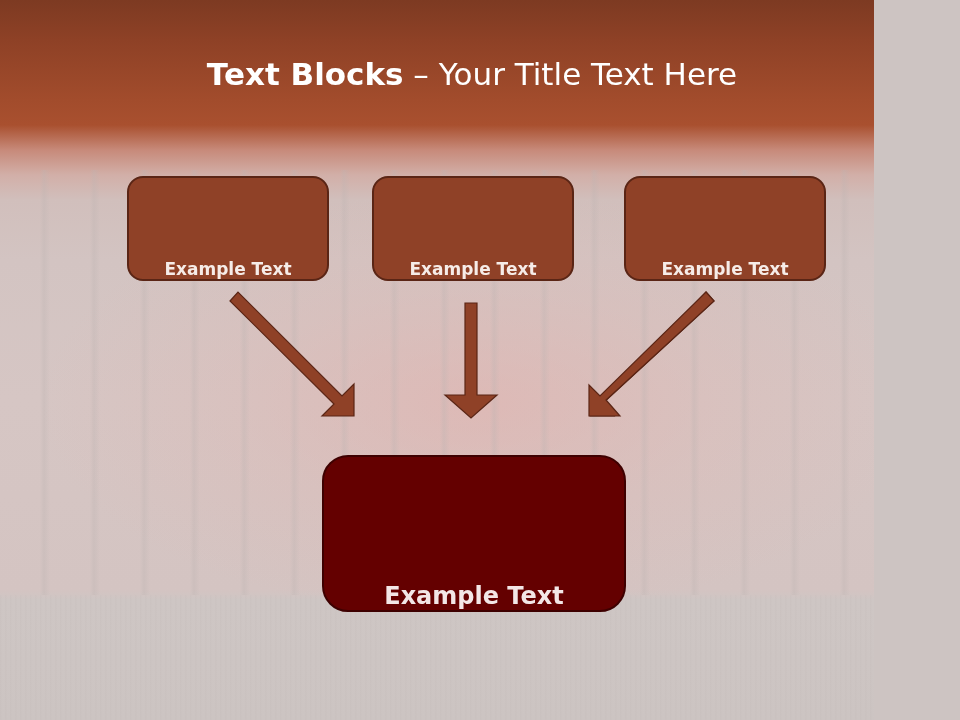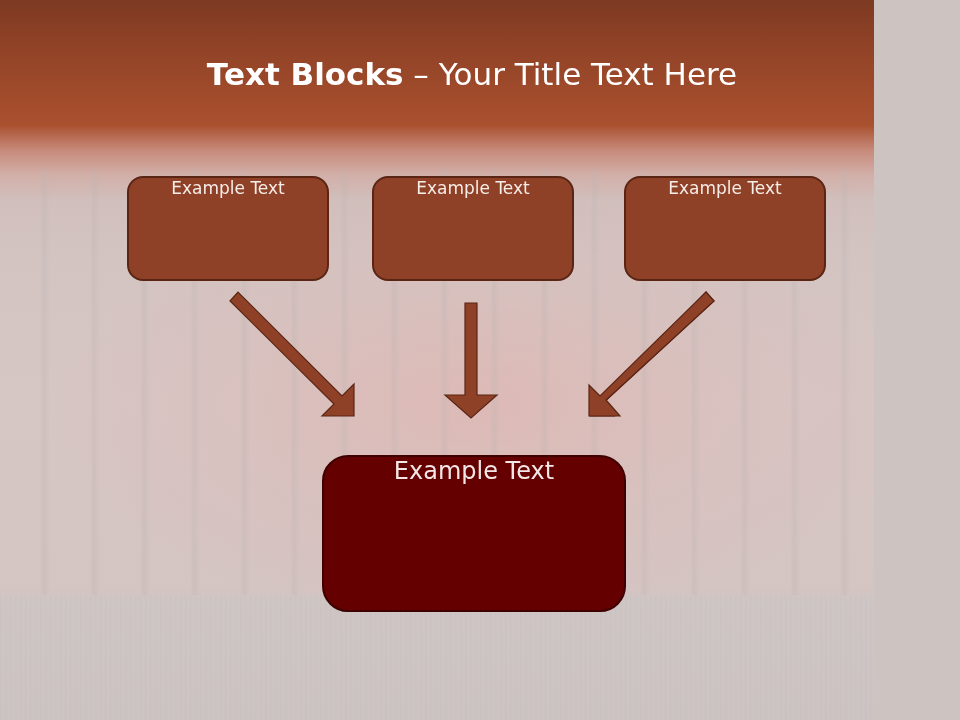--- a/index.html
+++ b/index.html
@@ -31,22 +31,22 @@
         repeating-linear-gradient(90deg, rgba(190,180,178,0.25) 0px, rgba(190,180,178,0.25) 1px, rgba(0,0,0,0) 2px, rgba(0,0,0,0) 5px);
       opacity: 0.6;
     }
     .title {
       position: absolute; left: 0; top: 52px; width: 944px; text-align: center;
       color: #ffffff; font-size: 31px; line-height: 44px; white-space: nowrap;
     }
     .title .bold { font-weight: bold; }
     .box {
       position: absolute; box-sizing: border-box;
-      display: flex; align-items: flex-start; justify-content: center;
-      color: #f6ece8; text-align: center;
+      display: flex; align-items: flex-end; justify-content: center;
+      color: #f6ece8; text-align: center; font-weight: bold;
     }
     .box.small {
       width: 202px; height: 105px; top: 176px;
       background: #8f4127; border: 2px solid #5a2515; border-radius: 16px;
       font-size: 17px;
     }
     .box.big {
       left: 322px; top: 455px; width: 304px; height: 157px;
       background: #640000; border: 2px solid #3e0000; border-radius: 26px;
       font-size: 24px; color: #f3e6e6;

